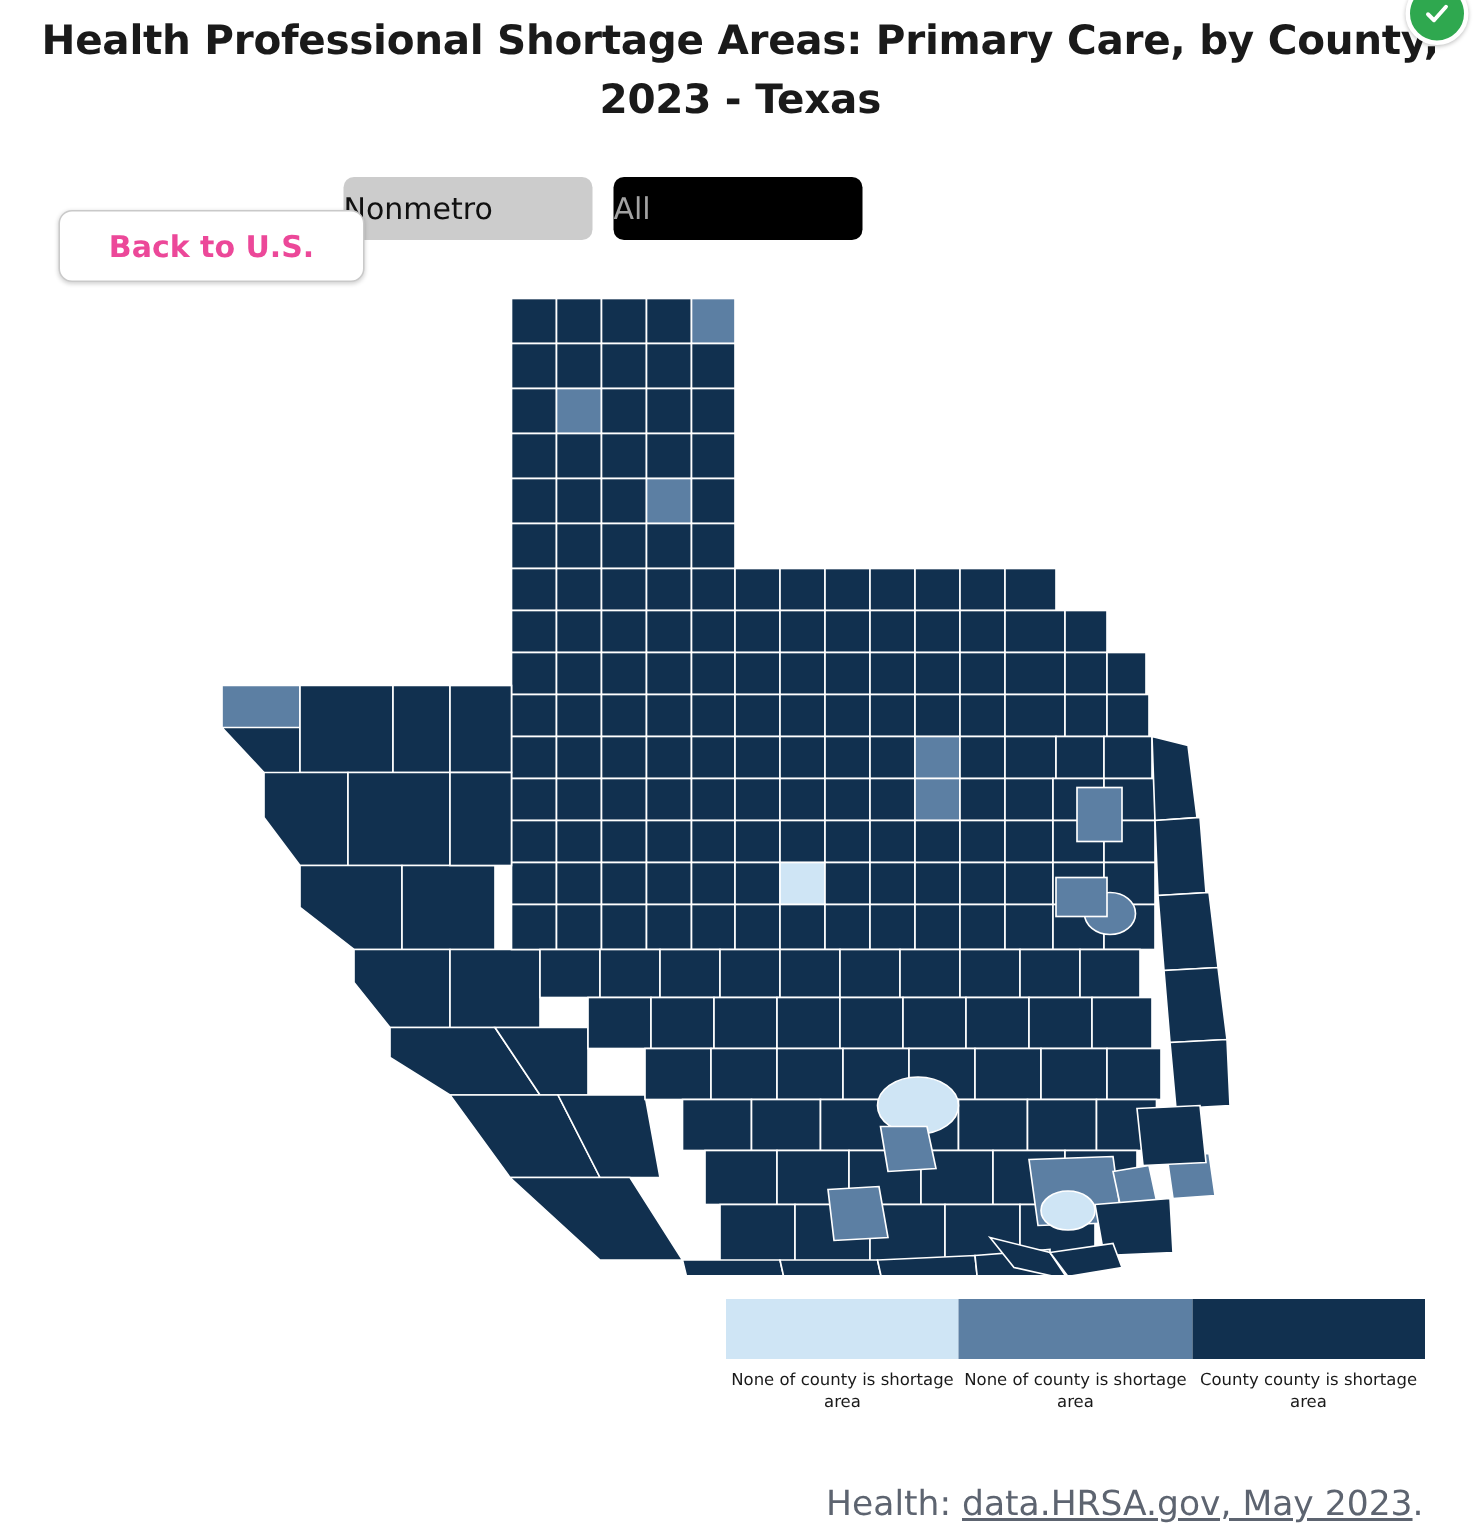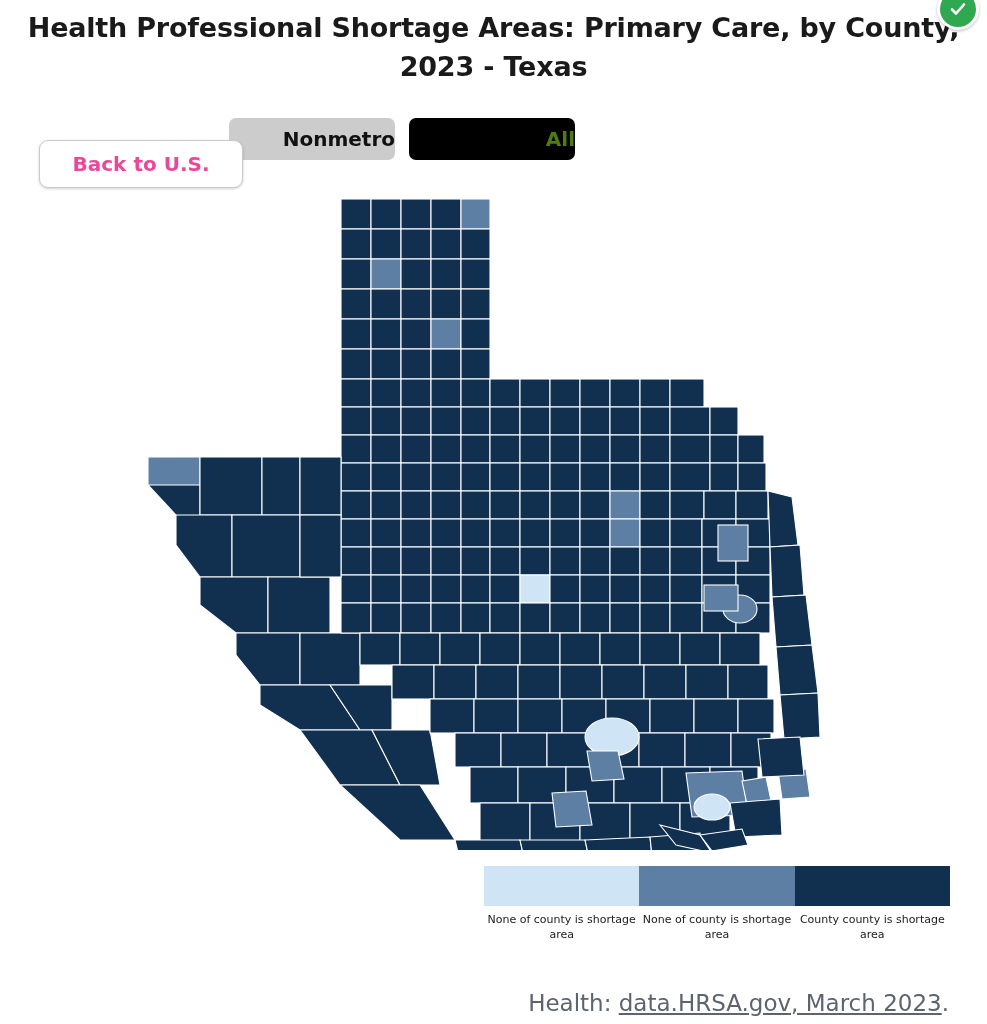--- a/index.html
+++ b/index.html
@@ -36,33 +36,33 @@
     left: 229px;
     display: flex;
     gap: 14px;
     align-items: flex-start;
   }
   .toggle-btn {
     border: none;
     border-radius: 7px;
     font-family: "DejaVu Sans", "Liberation Sans", sans-serif;
     font-size: 20px;
-    font-weight: bold;
+    font-weight: normal;
     padding: 10px 0;
     cursor: pointer;
-    text-align: right;
+    text-align: left;
     line-height: 1.1;
   }
   .toggle-btn.inactive {
     background: #cccccc;
     color: #111111;
   }
   .toggle-btn.active {
     background: #000000;
-    color: #4d7c0f;
+    color: #a3a3a3;
   }
   #btn-nonmetro { width: 166px; }
   #btn-metro { width: 166px; }
   #btn-all { width: 166px; }
 
   
   #back-button {
     position: absolute;
     top: 140px;
     left: 39px;
@@ -461,20 +461,20 @@
     <div class="legend-swatch" style="background:#11304f"></div>
   </div>
   <div id="legend-labels">
     <div class="legend-label">None of county is shortage area</div>
     <div class="legend-label">None of county is shortage area</div>
     <div class="legend-label">County county is shortage area</div>
   </div>
 </div>
 
 <div id="source-line">
-  <span>Health: </span><a id="source-link" href="#">data.HRSA.gov, March 2023</a><span>.</span>
+  <span>Health: </span><a id="source-link" href="#">data.HRSA.gov, May 2023</a><span>.</span>
 </div>
 
 <div id="check-badge">
   <svg width="20" height="20" viewBox="0 0 20 20" aria-hidden="true">
     <path d="M4 10.5 L8 14.5 L16 5.5" fill="none" stroke="#ffffff" stroke-width="2.6" stroke-linecap="round" stroke-linejoin="round"></path>
   </svg>
 </div>
 
 </body></html>

